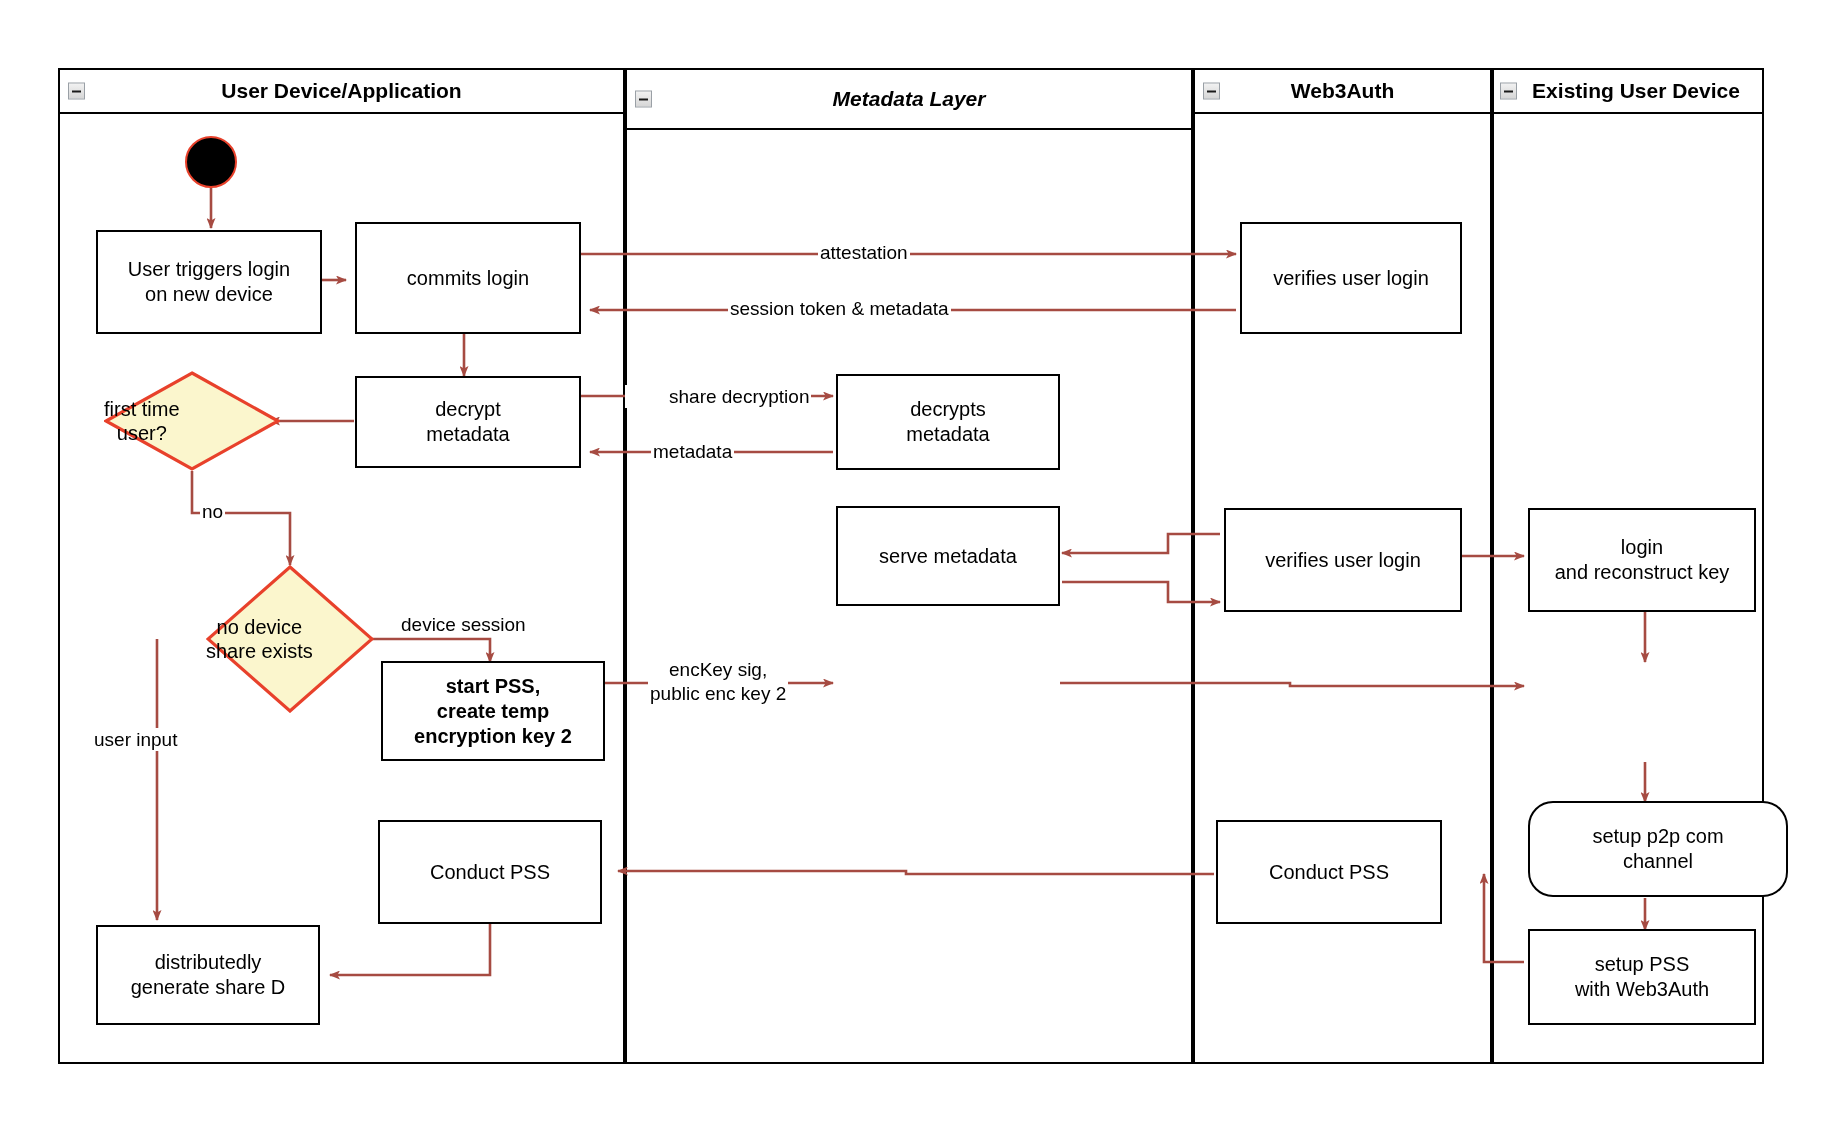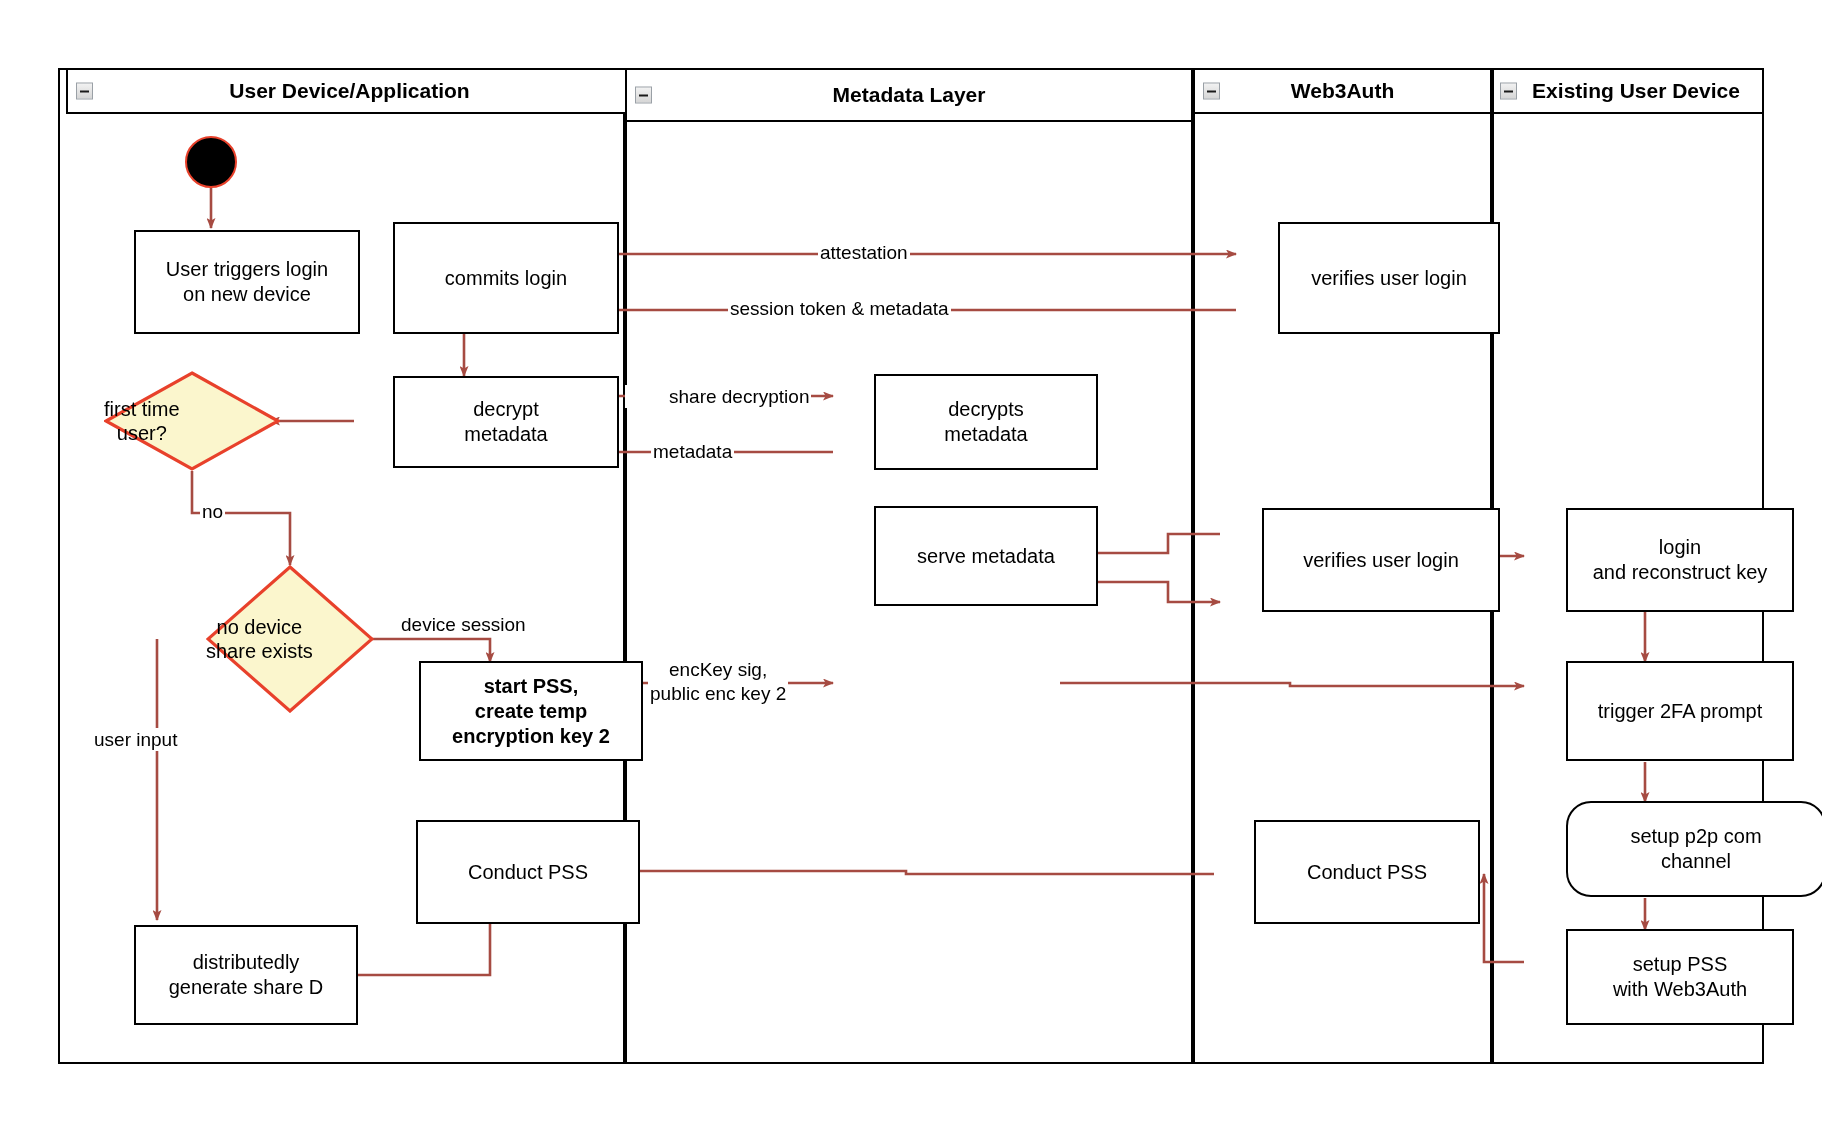--- a/index.html
+++ b/index.html
@@ -65,21 +65,20 @@
     background: #ffffff;
     display: flex;
     align-items: center;
     justify-content: center;
     text-align: center;
     font-size: 20px;
     line-height: 1.25;
     color: #000000;
     white-space: pre-line;
     padding: 2px 6px;
-    margin-left: 38px;
   }
 
   
   .diamond-wrap {
     position: absolute;
     display: flex;
     align-items: center;
     justify-content: flex-start;
   }
   .diamond-shape {
@@ -185,28 +184,28 @@
 
       <path d="M490,924 L490,975 L330,975" marker-end="url(#ah)"></path>
     </g>
   </svg>
 
   <div class="lane" style="left:58px; top:68px; width:567px; height:996px;"></div>
   <div class="lane" style="left:625px; top:68px; width:568px; height:996px;"></div>
   <div class="lane" style="left:1193px; top:68px; width:299px; height:996px;"></div>
   <div class="lane" style="left:1492px; top:68px; width:272px; height:996px;"></div>
 
-  <div class="lane-header" style="left:58px; top:68px; width:567px; height:46px;margin-left:8px;">
+  <div class="lane-header" style="left:58px; top:68px; width:567px; height:46px;">
     <span class="collapse-icon">
         <i></i>
       </span>
     <span class="lbl">User Device/Application</span>
   </div>
 
-  <div class="lane-header" style="left:625px; top:68px; width:568px; height:54px;">
+  <div class="lane-header" style="left:625px; top:68px; width:568px; height:62px;font-style:italic;">
     <span class="collapse-icon">
         <i></i>
       </span>
     <span class="lbl">Metadata Layer</span>
   </div>
 
   <div class="lane-header" style="left:1193px; top:68px; width:299px; height:46px;">
     <span class="collapse-icon">
         <i></i>
       </span>
@@ -263,21 +262,20 @@
 
   <div class="node" style="left:1240px; top:222px; width:222px; height:112px;">verifies user login</div>
 
   <div class="node" style="left:1224px; top:508px; width:238px; height:104px;">verifies user login</div>
 
   <div class="node" style="left:1216px; top:820px; width:226px; height:104px;">Conduct PSS</div>
 
   <div class="node" style="left:1528px; top:508px; width:228px; height:104px;">login
 and reconstruct key</div>
 
-  <div class="node" style="left:1528px; top:661px; width:228px; height:100px;">trigger 2FA prompt</div>
 
   <div class="node" style="left:1528px; top:801px; width:260px; height:96px;border-radius:25px;">setup p2p com
 channel</div>
 
   <div class="node" style="left:1528px; top:929px; width:228px; height:96px;">setup PSS
 with Web3Auth</div>
 
   <div class="edge-label" style="left:818px; top:241px;">attestation</div>
 
   <div class="edge-label" style="left:728px; top:297px;">session token &amp; metadata</div>

